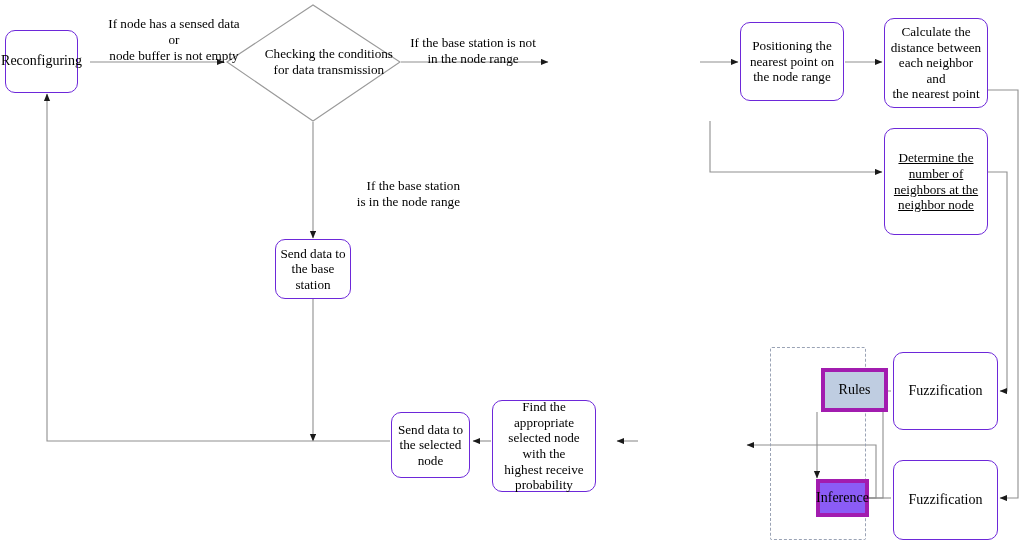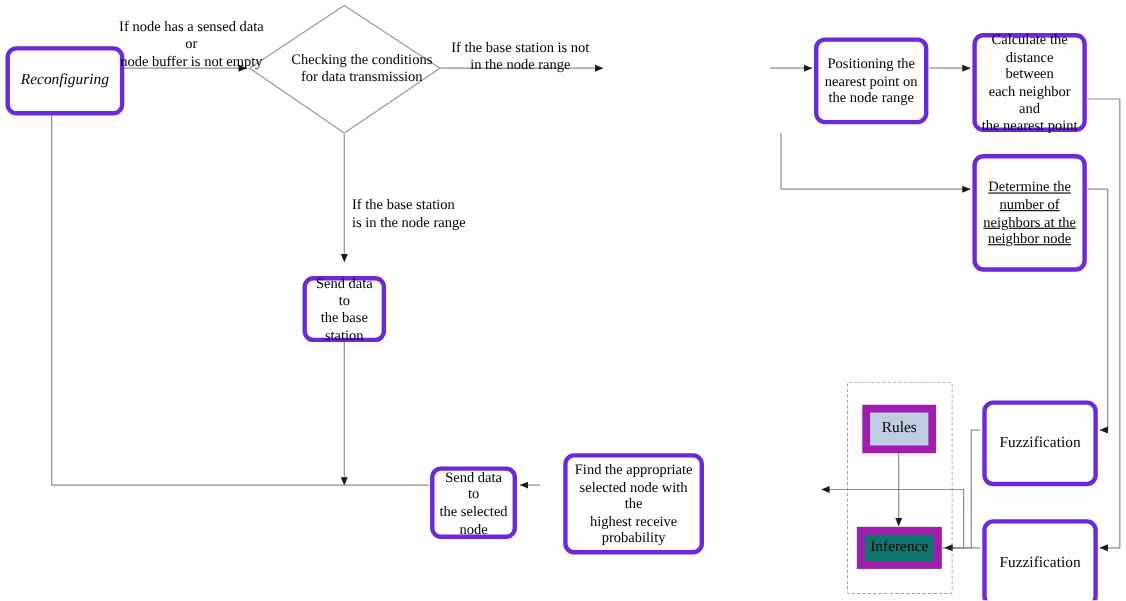--- a/index.html
+++ b/index.html
@@ -17,27 +17,27 @@
     box-sizing:border-box;
     display:flex;align-items:center;justify-content:center;
     text-align:center;
     color:#000;
     line-height:1.18;
     background:#ffffff;
   }
   .node .tx{display:block;padding:0 3px;}
 
   .rounded{
-    border:4px solid #6d28d9;
+    border:1px solid #6d28d9;
     border-radius:10px;
-    margin-top:12px;
   }
   .sharp{
-    border:7px solid #a21caf;
+    border:4px solid #a21caf;
     border-radius:0;
+    margin-left:37px;
   }
   .fs13{font-size:13.2px;}
   .fs14{font-size:14px;}
   .diamond-lbl{
     position:absolute;
     display:flex;align-items:center;justify-content:flex-end;
     text-align:center;line-height:1.2;font-size:13.2px;color:#000;
   }
 
   .edgelabel{
@@ -98,21 +98,21 @@
       <path d="M891,498 L859,498" marker-end="url(#ah)"></path>
 
       <path d="M891,391 L883,391 L883,498 L859,498" marker-end="url(#ah)"></path>
 
       <path d="M817,412 L817,478" marker-end="url(#ah)"></path>
 
       <path d="M227,62 L313,5 L400,62 L313,121 Z" stroke="#9a9a9a"></path>
     </g>
   </svg>
 
-  <div class="node rounded fs14" style="left:5px;top:30px;width:108px;height:63px;font-style:italic;">
+  <div class="node rounded fs14" style="left:5px;top:30px;width:73px;height:63px;">
     <span class="tx">Reconfiguring</span>
   </div>
 
   <div class="diamond-lbl" style="left:233px;top:38px;width:160px;height:48px;">
     <span class="tx" style="white-space:pre-line;">Checking the conditions
 for data transmission</span>
   </div>
 
 
   <div class="node rounded fs13" style="left:740px;top:22px;width:104px;height:79px;">
@@ -140,21 +140,21 @@
 the base
 station</span>
   </div>
 
   <div class="node rounded fs13" style="left:391px;top:412px;width:79px;height:66px;">
     <span class="tx" style="white-space:pre-line;">Send data to
 the selected
 node</span>
   </div>
 
-  <div class="node rounded fs13" style="left:512px;top:400px;width:128px;height:92px;">
+  <div class="node rounded fs13" style="left:492px;top:400px;width:104px;height:92px;">
     <span class="tx" style="white-space:pre-line;">Find the appropriate
 selected node with the
 highest receive
 probability</span>
   </div>
 
 
   <div class="node rounded fs14" style="left:893px;top:352px;width:105px;height:78px;">
     <span class="tx">Fuzzification</span>
   </div>
@@ -162,33 +162,33 @@
   <div class="node rounded fs14" style="left:893px;top:460px;width:105px;height:80px;">
     <span class="tx">Fuzzification</span>
   </div>
 
   <div class="dashbox" style="left:770px;top:347px;width:94px;height:191px;"></div>
 
   <div class="node sharp fs14" style="left:784px;top:368px;width:67px;height:44px;background:#bfcde1;">
     <span class="tx">Rules</span>
   </div>
 
-  <div class="node sharp fs14" style="left:779px;top:479px;width:77px;height:38px;background:#0f766e;">
+  <div class="node sharp fs14" style="left:779px;top:479px;width:53px;height:38px;background:#8b5cf6;">
     <span class="tx">Inference</span>
   </div>
 
   <div class="edgelabel" style="left:104px;top:0px;width:140px;">
     <span>If node has a sensed data
 or
 node buffer is not empty</span>
   </div>
 
   <div class="edgelabel" style="left:398px;top:19px;width:150px;">
     <span>If the base station is not
 in the node range</span>
   </div>
 
-  <div class="edgelabel" style="left:320px;top:162px;width:140px;text-align:left;">
+  <div class="edgelabel" style="left:320px;top:162px;width:140px;text-align:right;">
     <span>If the base station
 is in the node range</span>
   </div>
 
 </div>
 
 </body></html>

